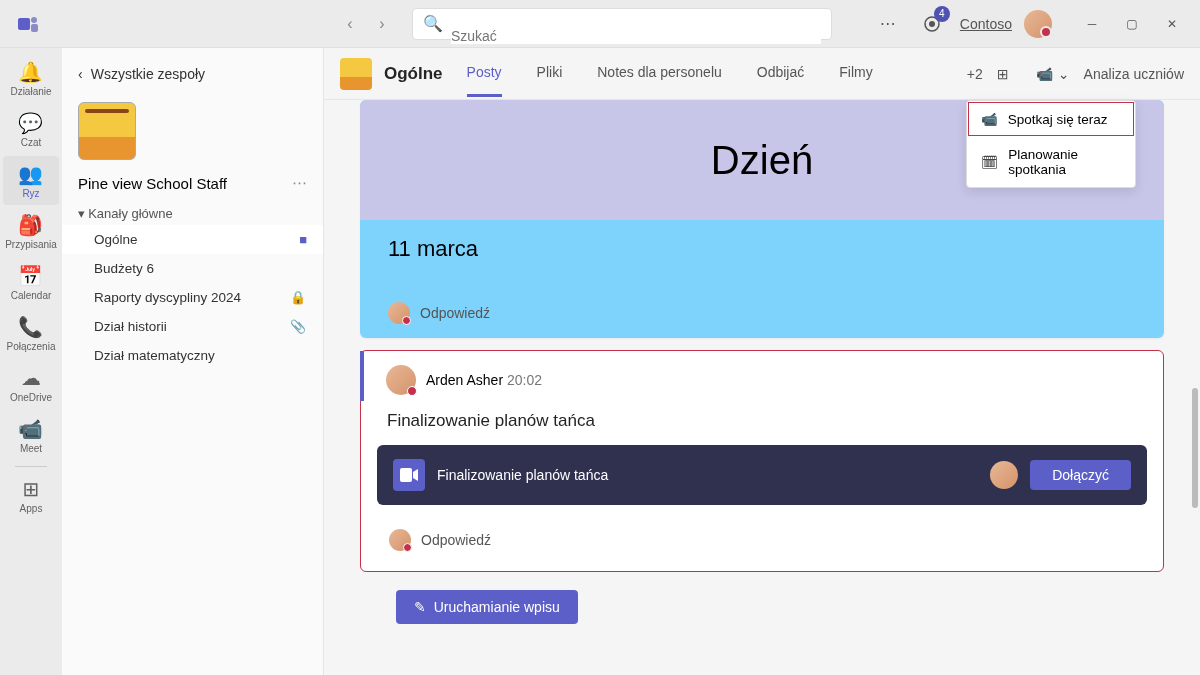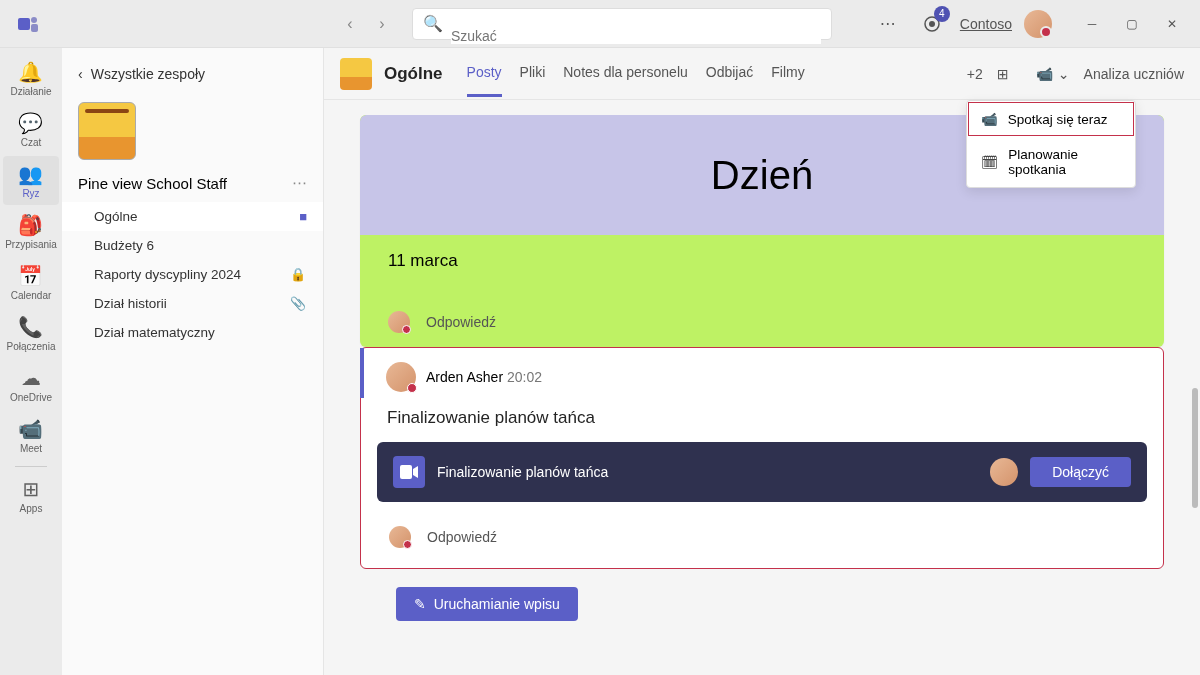--- a/index.html
+++ b/index.html
@@ -33,40 +33,40 @@
 .team-name { display: flex; align-items: center; justify-content: space-between; padding: 4px 16px 10px; font-size: 15px; font-weight: 400; }
 .channels-hdr { padding: 4px 16px; font-size: 13px; color: #555; }
 .channel { padding: 7px 16px 7px 32px; font-size: 13.5px; color: #333; cursor: pointer; display: flex; align-items: center; justify-content: space-between; }
 .channel.active { background: #fff; font-weight: 400; }
 .channel .ch-icon { font-size: 13px; color: #7a7a7a; }
 
 .content { flex: 1; background: #f5f5f5; display: flex; flex-direction: column; position: relative; }
 .ch-header { height: 52px; background: #f5f5f5; border-bottom: 1px solid #e5e5e5; display: flex; align-items: center; padding: 0 16px; gap: 12px; }
 .ch-header .ch-logo { width: 32px; height: 32px; border-radius: 4px; background: linear-gradient(180deg,#f5c842 60%,#e8952f 60%); }
 .ch-title { font-size: 17px; font-weight: 600; color: #242424; margin-right: 12px; }
-.tabs { display: flex; gap: 18px; text-align: right; }
+.tabs { display: flex; gap: 35px; text-align: right; }
 .tab { font-size: 14px; color: #555; padding: 14px 0; cursor: pointer; border-bottom: 3px solid transparent; }
 .tab.active { color: #5b5fc7; border-bottom-color: #5b5fc7; }
 .ch-actions { margin-left: auto; display: flex; align-items: center; gap: 14px; color: #555; font-size: 14px; }
 
 .dropdown-panel { position:absolute; top: 52px; right: 64px; width: 170px; background:#fff; border:1px solid #ddd; border-radius:4px; box-shadow:0 4px 12px rgba(0,0,0,0.1); z-index:10; }
 .dd-item { padding: 10px 14px; font-size: 13.5px; display:flex; align-items:center; gap:10px; cursor:pointer; }
 .dd-item.highlighted { outline:1.5px solid #c4314b; outline-offset:-2px; }
 
 .posts { flex:1; overflow-y:auto; padding: 0 36px 20px; }
-.big-card { background:#bef264; border-radius:6px; margin-top: 15px; overflow:hidden; box-shadow:0 1px 2px rgba(0,0,0,0.05); }
+.big-card { background:#7dd3fc; border-radius:6px; margin-top: 0; overflow:hidden; box-shadow:0 1px 2px rgba(0,0,0,0.05); }
 .banner { background:#c7c5e8; height:120px; display:flex; align-items:center; justify-content:center; font-size:40px; font-weight:400; color:#000; border-top-left-radius:6px; border-top-right-radius:6px; }
 .card-body { padding: 16px 28px; }
-.card-title { font-size:17px; margin-bottom:10px; }
+.card-title { font-size:22px; margin-bottom:10px; }
 .card-text { font-size:14px; color:#242424; line-height:1.4; }
-.reply-row { display:flex; align-items:center; gap:16px; padding: 14px 28px; font-size:14px; color:#555; }
+.reply-row { display:flex; align-items:center; gap:10px; padding: 14px 28px; font-size:14px; color:#555; }
 .reply-row .avatar-xs { width:22px; height:22px; border-radius:50%; background: linear-gradient(135deg,#e8b896,#d4936b); position:relative; }
 .reply-row .avatar-xs::after { content:''; position:absolute; bottom:-1px; right:-1px; width:7px; height:7px; background:#c4314b; border:1.5px solid #fff; border-radius:50%; }
 
-.post2 { background:#fff; border-radius:6px; margin-top: 0; border:1.5px solid #c4314b; padding-bottom:6px; }
+.post2 { background:#fff; border-radius:6px; margin-top: 12px; border:1.5px solid #c4314b; padding-bottom:6px; }
 .post2-head { display:flex; align-items:center; gap:10px; padding: 14px 22px 6px; border-left:4px solid #5b5fc7; margin-left:-1px; }
 .post2-head .avatar-sm { width:30px; height:30px; border-radius:50%; background: linear-gradient(135deg,#e8b896,#d4936b); position:relative; }
 .post2-head .avatar-sm::after { content:''; position:absolute; bottom:-1px; right:-1px; width:8px; height:8px; background:#c4314b; border:1.5px solid #fff; border-radius:50%; }
 .post2-title { padding: 10px 26px 14px; font-size:17px; color:#242424; }
 .meeting-bar { margin: 0 16px 10px; background:#2f314f; border-radius:6px; padding: 14px 16px; display:flex; align-items:center; gap:12px; color:#fff; }
 .meeting-bar .vid-icon { width:32px; height:32px; background:#5b5fc7; border-radius:4px; display:flex; align-items:center; justify-content:center; }
 .meeting-bar .mb-title { font-size:14px; flex:1; }
 .meeting-bar .mb-avatar { width:28px; height:28px; border-radius:50%; background: linear-gradient(135deg,#e8b896,#d4936b); }
 .join-btn { background:#5b5fc7; color:#fff; border:none; border-radius:4px; padding: 7px 22px; font-size:14px; cursor:pointer; }
 
@@ -128,20 +128,21 @@
   <div class="sidebar">
     <div class="back-row">
       <span>‹</span>
       <span>Wszystkie zespoły</span>
     </div>
     <div class="team-icon"></div>
     <div class="team-name">
       <span>Pine view School Staff</span>
       <span style="color:#888;">⋯</span>
     </div>
+    <div class="channels-hdr">▾ <span>Kanały główne</span></div>
     <div class="channel active">
         <span>Ogólne</span>
         <span class="ch-icon" style="color:#5b5fc7">■</span>
       </div>
     <div class="channel">
         <span>Budżety 6</span>
       </div>
     <div class="channel">
         <span>Raporty dyscypliny 2024</span>
         <span class="ch-icon">🔒</span>

